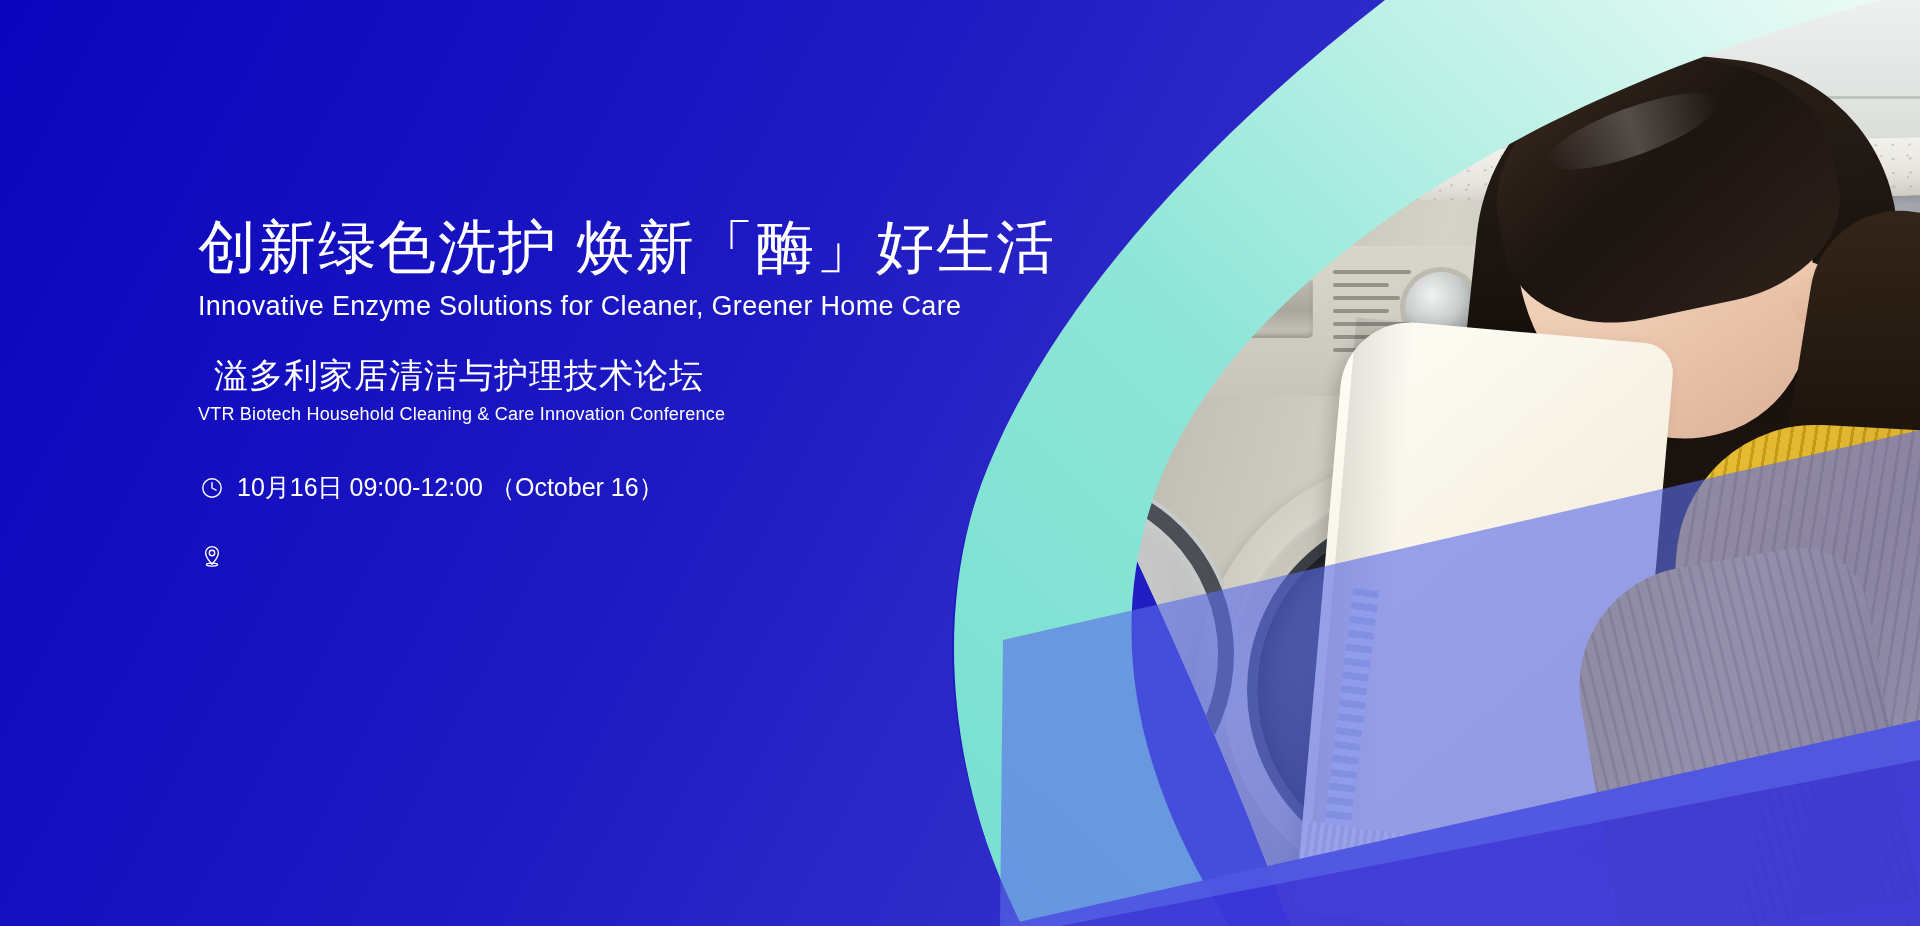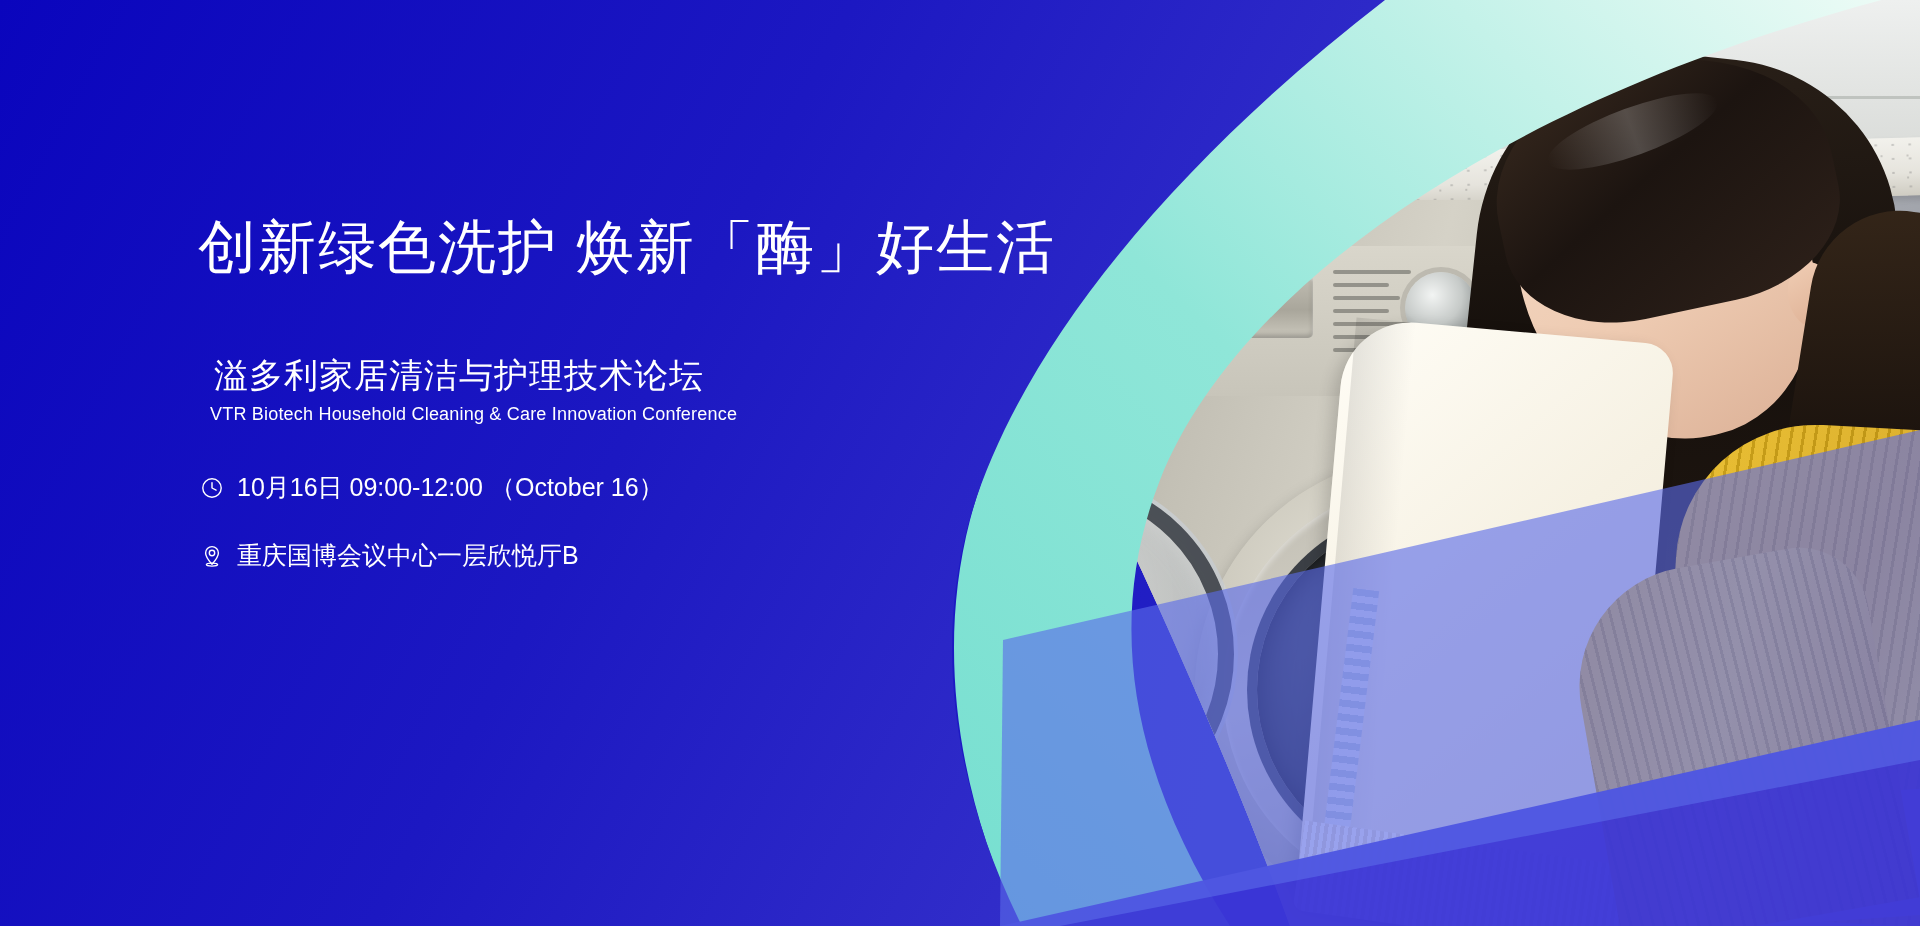--- a/index.html
+++ b/index.html
@@ -294,21 +294,20 @@
     color:#fff;
   }
   .sub-en {
     position:absolute; top:405px; left:0;
     font-size: 18px;
     font-weight: 400;
     letter-spacing: .2px;
     line-height: 1;
     white-space: nowrap;
     color:#fff;
-    margin-left:12px;
   }
   .meta {
     position:absolute; top:474px; left:2px;
     display:flex; flex-direction:column; gap:40px;
   }
   .meta-row { display:flex; align-items:flex-start; gap:13px; }
   .meta-icon { width:24px; height:24px; flex:0 0 24px; margin-top:2px; }
   .meta-icon svg { display:block; width:24px; height:24px; }
   .meta-text { display:flex; flex-direction:column; gap:5px; }
   .meta-cn {
@@ -431,20 +430,21 @@
 
   <svg class="band-blue" viewBox="0 0 1920 926" preserveAspectRatio="none">
     <path d="M1000,926 L1920,720 L1920,926 Z" fill="#3b36d6" opacity="0.96"></path>
     <path d="M1003,640 L1920,430 L1920,760 L1060,926 L1000,926 Z" fill="#5a6ae8" opacity="0.62"></path>
   </svg>
 
   <div class="content">
 
     <div class="title-cn">创新绿色洗护 焕新「酶」好生活</div>
 
+    <div class="title-en">Innovative Enzyme Solutions for Cleaner, Greener Home Care</div>
 
     <div class="sub-cn">溢多利家居清洁与护理技术论坛</div>
 
     <div class="sub-en">VTR Biotech Household Cleaning &amp; Care Innovation Conference</div>
 
     <div class="meta">
 
       <div class="meta-row">
         <span class="meta-icon">
           <svg viewBox="0 0 24 24" fill="none" stroke="#ffffff" stroke-width="1.4" stroke-linecap="round" stroke-linejoin="round">
@@ -460,20 +460,19 @@
       <div class="meta-row">
         <span class="meta-icon">
           <svg viewBox="0 0 24 24" fill="none" stroke="#ffffff" stroke-width="1.4" stroke-linecap="round" stroke-linejoin="round">
             <path d="M12 2.6 C8.4 2.6 5.6 5.4 5.6 9 C5.6 13.2 12 20.2 12 20.2
                      C12 20.2 18.4 13.2 18.4 9 C18.4 5.4 15.6 2.6 12 2.6 Z"></path>
             <circle cx="12" cy="9" r="2.7"></circle>
             <ellipse cx="12" cy="20.6" rx="5.6" ry="1.5"></ellipse>
           </svg>
         </span>
         <div class="meta-text">
-          <div class="meta-cn">重庆国博会议中心一层欣悦厅B</div>
         </div>
       </div>
 
     </div>
   </div>
 
 </div>
 
 </body></html>

